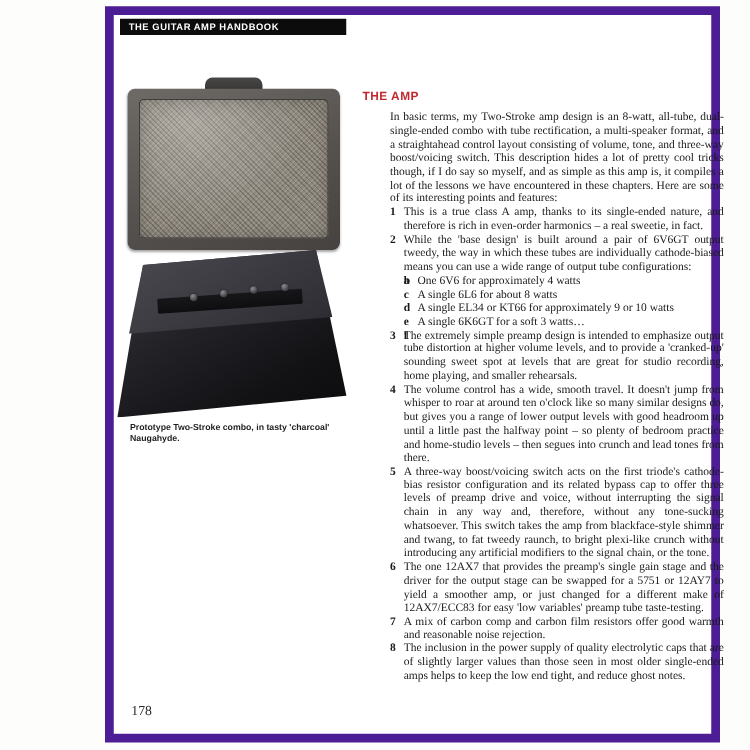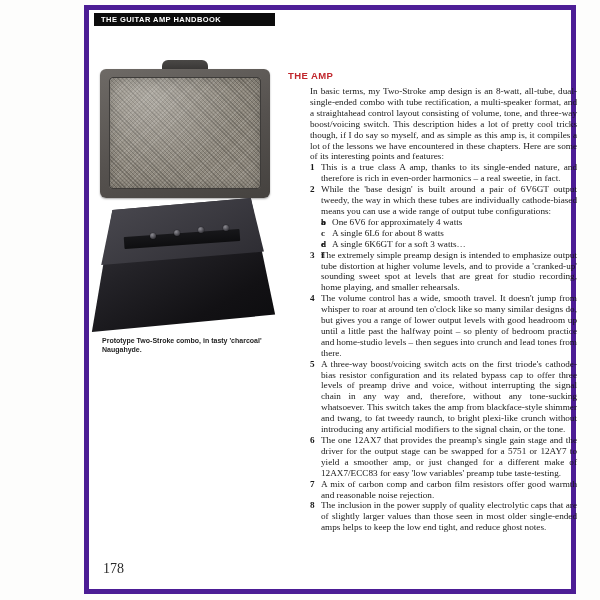--- a/index.html
+++ b/index.html
@@ -4,21 +4,21 @@
 <style>
   html,body{margin:0;padding:0;}
   body{
     width:600px;height:600px;position:relative;
     background:#fdfdfc;
     font-family:"Liberation Serif",serif;
     -webkit-font-smoothing:antialiased;
   }
   .page{
     position:absolute;left:84px;top:5px;width:492px;height:589px;
-    background:#ffffff;border:5px solid #4c1d95;box-sizing:border-box;
+    background:#ffffff;border:7px solid #4c1d95;box-sizing:border-box;
   }
   .header-bar{
     position:absolute;left:5px;top:3px;width:181px;height:13px;
     background:#0c0c0c;color:#ffffff;
     font-family:"Liberation Sans",sans-serif;font-weight:bold;
     font-size:7.5px;letter-spacing:.45px;line-height:13px;
     padding-left:7px;box-sizing:border-box;white-space:nowrap;
   }
   
   .amp-front{position:absolute;left:11px;top:50px;width:170px;height:138px;}
@@ -75,21 +75,21 @@
   }
   .body-text{font-size:9.2px;line-height:10.9px;color:#191919;margin-left:22px;}
   .body-text p{margin:0;text-align:justify;}
   .intro{margin-bottom:1px;}
   .item{position:relative;padding-left:11px;}
   .item .num{position:absolute;left:0;top:0;font-weight:bold;}
   .sub{position:relative;padding-left:22px;}
   .sub .letter{position:absolute;left:11px;top:0;font-weight:bold;}
   .pageno{
     position:absolute;left:14px;bottom:12px;
-    font-size:14px;color:#2a2a2a;font-family:"Liberation Serif",serif;
+    font-size:11px;color:#2a2a2a;font-family:"Liberation Serif",serif;
   }
 </style>
 </head>
 <body>
 
 <div class="page">
 
   <div class="header-bar">
     <span>THE GUITAR AMP HANDBOOK</span>
   </div>
@@ -135,20 +135,21 @@
       <p class="sub">
         <span class="letter">b</span>
         <span>One 6V6 for approximately 4 watts</span>
       </p>
       <p class="sub">
         <span class="letter">c</span>
         <span>A single 6L6 for about 8 watts</span>
       </p>
       <p class="sub">
         <span class="letter">d</span>
+        <span>A single EL34 or KT66 for approximately 9 or 10 watts</span>
       </p>
       <p class="sub">
         <span class="letter">e</span>
         <span>A single 6K6GT for a soft 3 watts…</span>
       </p>
       <p class="sub">
         <span class="letter">f</span>
       </p>
 
       <p class="item">

